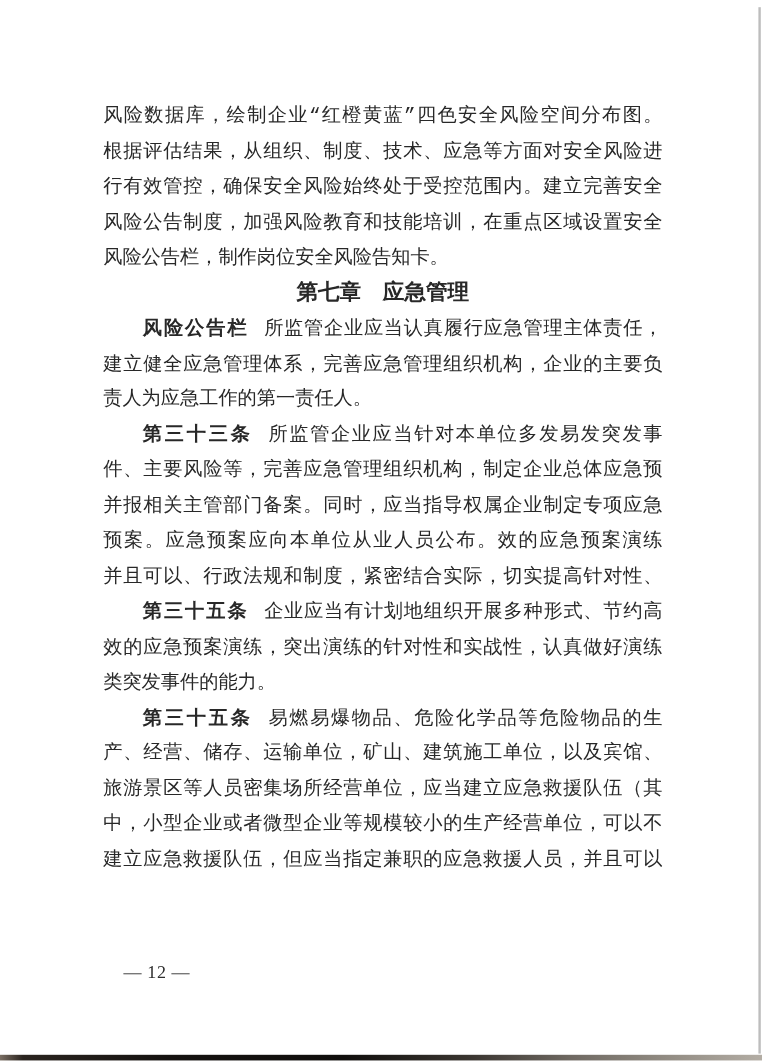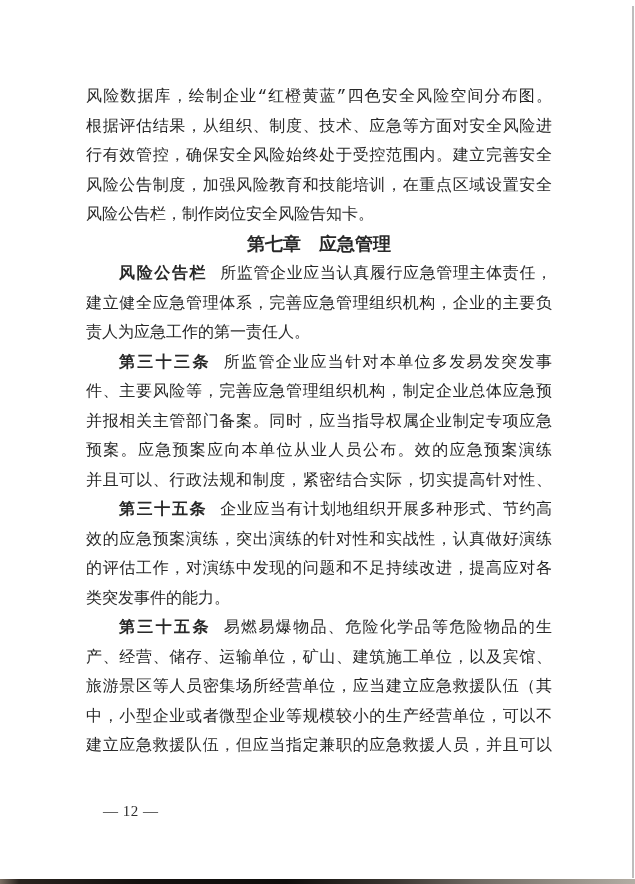--- a/index.html
+++ b/index.html
@@ -92,21 +92,20 @@
       <div class="line fill indent"><span class="term">风险公告栏</span>所监管企业应当认真履行应急管理主体责任，</div>
       <div class="line fill">建立健全应急管理体系，完善应急管理组织机构，企业的主要负</div>
       <div class="line">责人为应急工作的第一责任人。</div>
       <div class="line fill indent"><span class="term">第三十三条</span>所监管企业应当针对本单位多发易发突发事</div>
       <div class="line fill">件、主要风险等，完善应急管理组织机构，制定企业总体应急预案，</div>
       <div class="line fill">并报相关主管部门备案。同时，应当指导权属企业制定专项应急</div>
       <div class="line fill">预案。应急预案应向本单位从业人员公布。效的应急预案演练</div>
       <div class="line fill">并且可以、行政法规和制度，紧密结合实际，切实提高针对性、</div>
       <div class="line fill indent"><span class="term">第三十五条</span>企业应当有计划地组织开展多种形式、节约高</div>
       <div class="line fill">效的应急预案演练，突出演练的针对性和实战性，认真做好演练</div>
-      <div class="line fill">的评估工作，对演练中发现的问题和不足持续改进，提高应对各</div>
       <div class="line">类突发事件的能力。</div>
       <div class="line fill indent"><span class="term">第三十五条</span>易燃易爆物品、危险化学品等危险物品的生</div>
       <div class="line fill">产、经营、储存、运输单位，矿山、建筑施工单位，以及宾馆、</div>
       <div class="line fill">旅游景区等人员密集场所经营单位，应当建立应急救援队伍（其</div>
       <div class="line fill">中，小型企业或者微型企业等规模较小的生产经营单位，可以不</div>
       <div class="line fill">建立应急救援队伍，但应当指定兼职的应急救援人员，并且可以</div>
     </div>
   <div class="page-number">— 12 —</div>
   <div class="edge-line"></div>
   <div class="bottom-band"></div>

